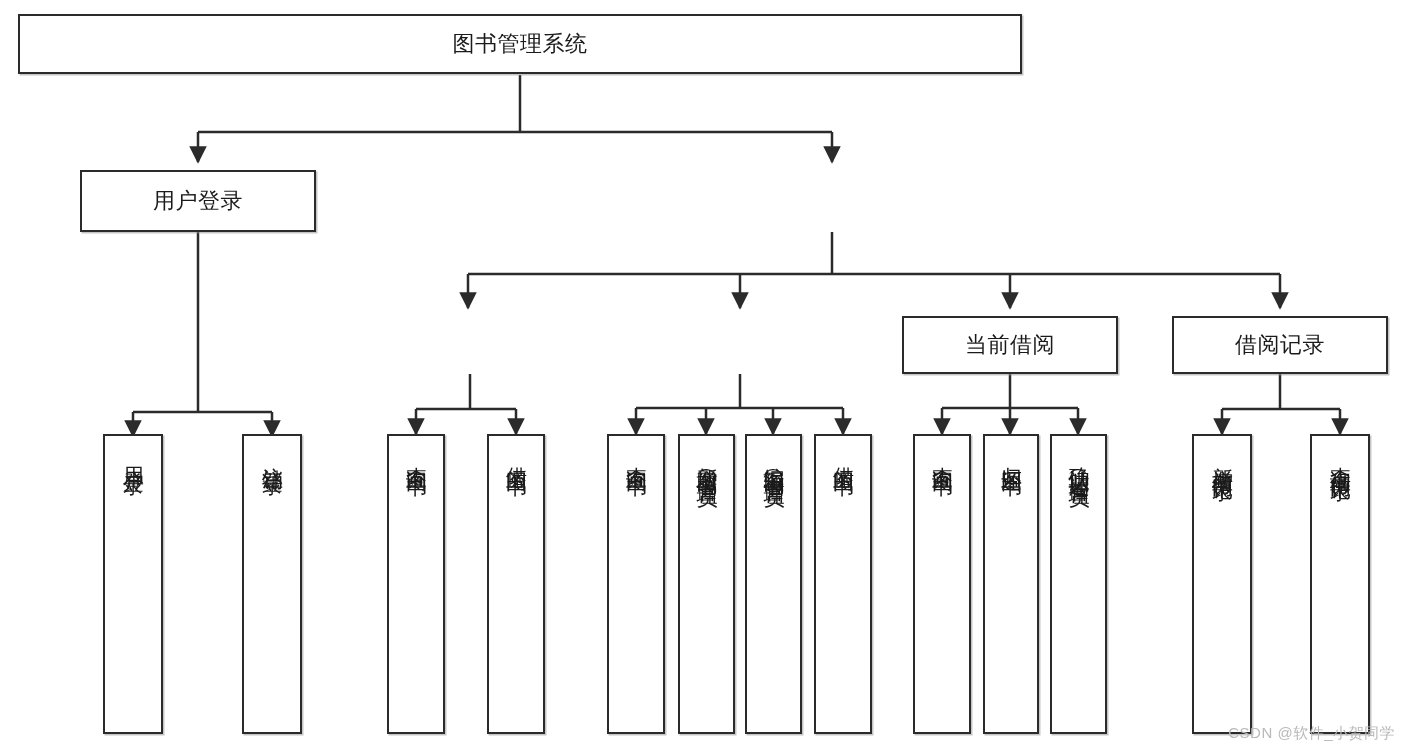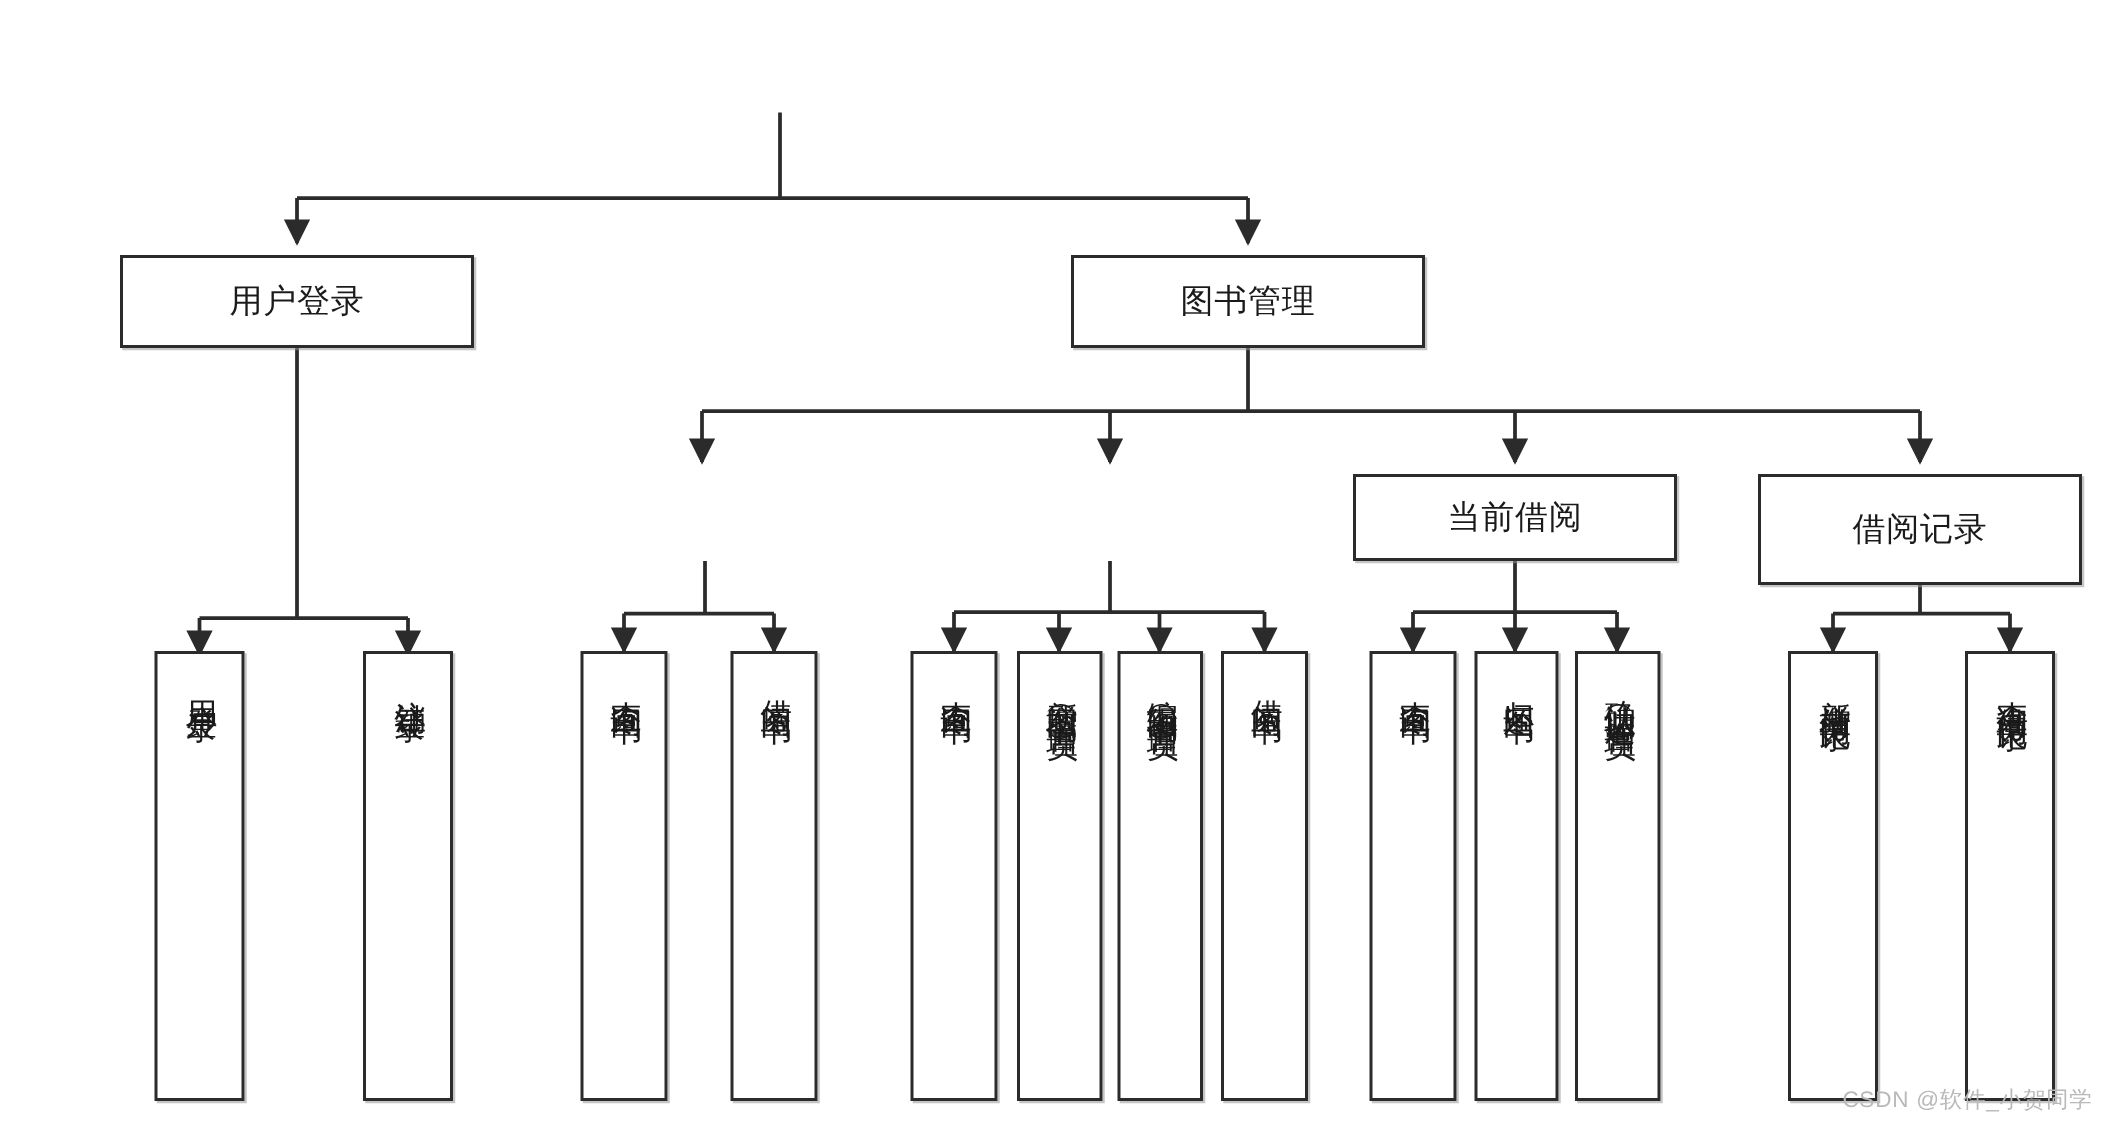--- a/index.html
+++ b/index.html
@@ -105,32 +105,32 @@
       <path d="M 1010 408 L 1010 434" marker-end="url(#arrow)"></path>
       <path d="M 1078 408 L 1078 434" marker-end="url(#arrow)"></path>
 
       <path d="M 1280 374 L 1280 409"></path>
       <path d="M 1222 409 L 1340 409"></path>
       <path d="M 1222 409 L 1222 434" marker-end="url(#arrow)"></path>
       <path d="M 1340 409 L 1340 434" marker-end="url(#arrow)"></path>
     </g>
   </svg>
 
+  <div class="node" style="left:18px;top:14px;width:1004px;height:60px;">
+    <span class="label">图书管理系统</span>
+  </div>
 
   <div class="node" style="left:80px;top:170px;width:236px;height:62px;">
     <span class="label">用户登录</span>
-  </div>
-  <div class="node" style="left:714px;top:170px;width:236px;height:62px;">
-    <span class="label">图书管理</span>
   </div>
 
   <div class="node" style="left:902px;top:316px;width:216px;height:58px;">
     <span class="label">当前借阅</span>
   </div>
-  <div class="node" style="left:1172px;top:316px;width:216px;height:74px;">
+  <div class="node" style="left:1172px;top:316px;width:216px;height:58px;">
     <span class="label">借阅记录</span>
   </div>
 
   <div class="node vertical" style="left:103px;top:434px;width:60px;height:300px;">
     <span class="label">用户登录</span>
   </div>
   <div class="node vertical" style="left:242px;top:434px;width:60px;height:300px;">
     <span class="label">注销登录</span>
   </div>
 

